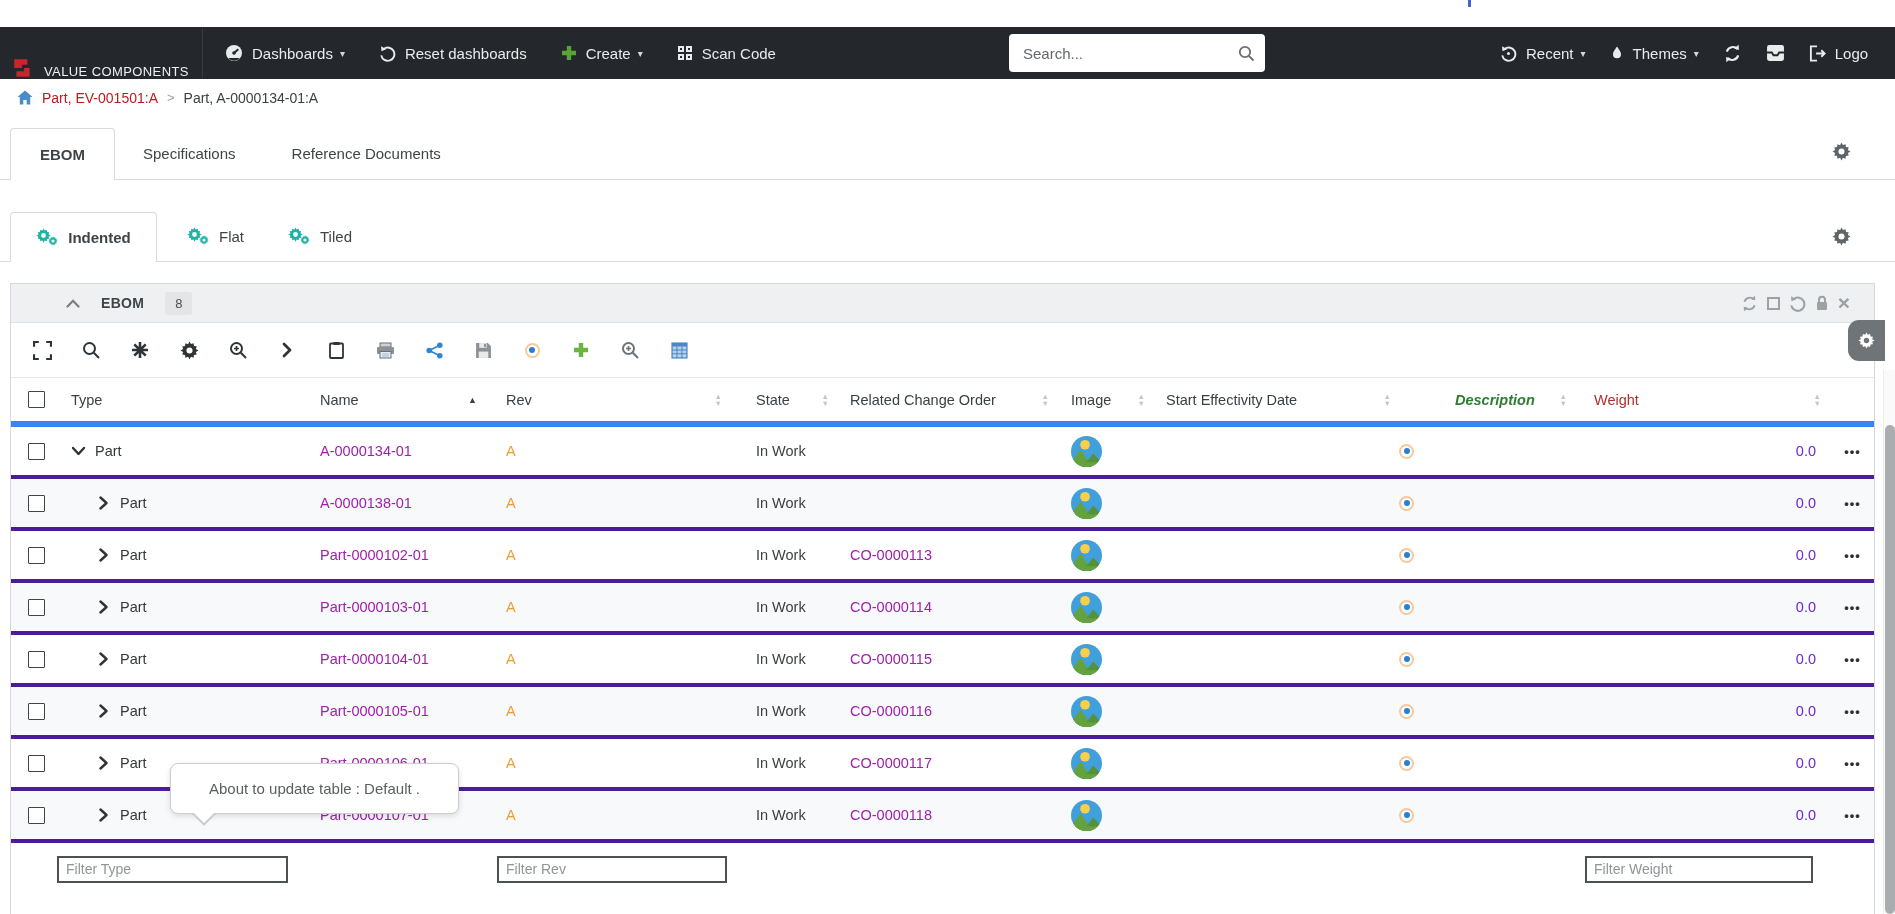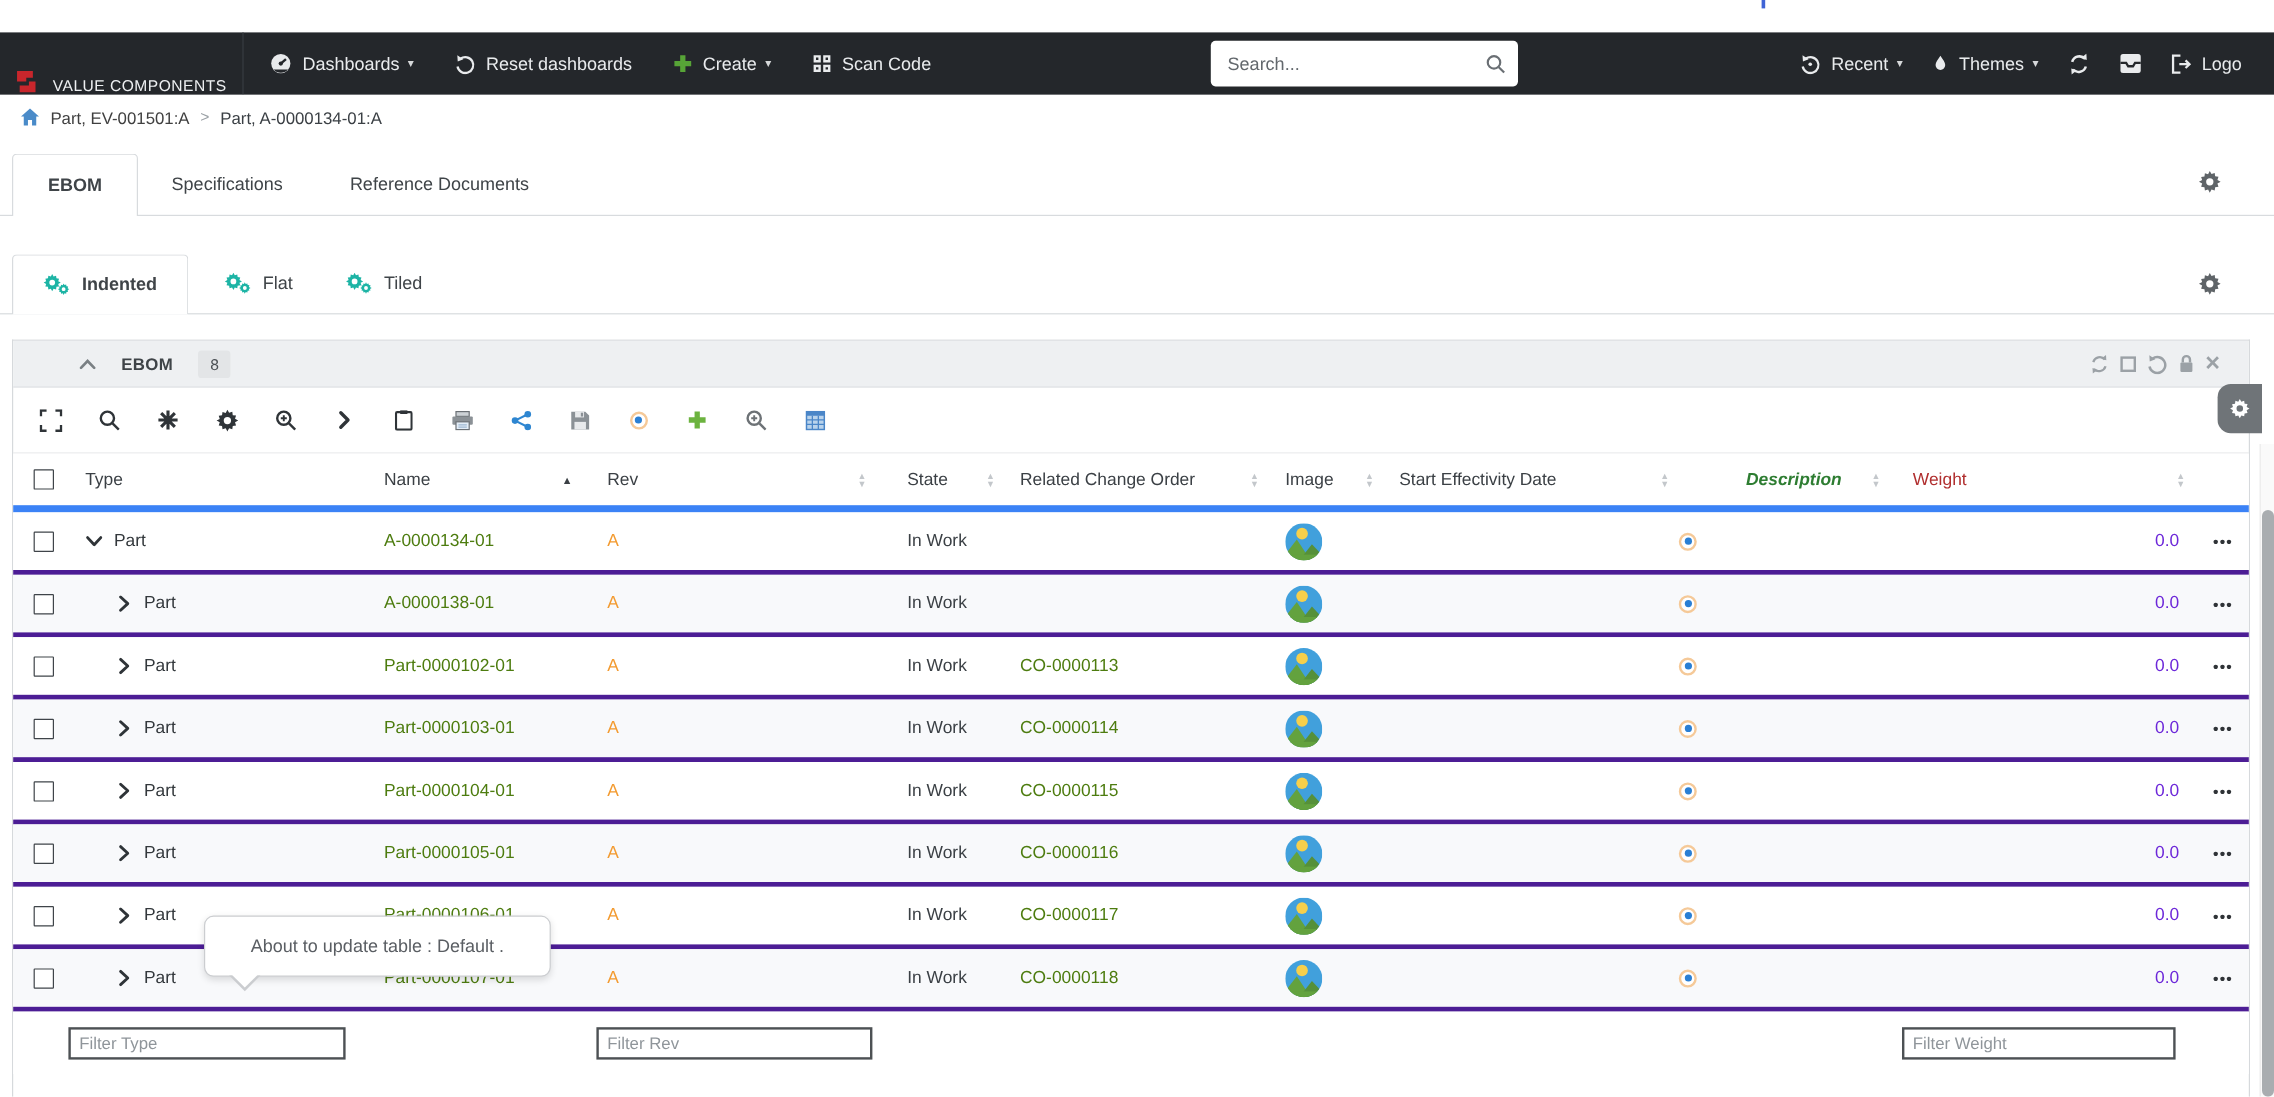--- a/index.html
+++ b/index.html
@@ -22,21 +22,21 @@
   .caret{font-size:10px;color:#d6d8da;margin-left:-2px}
   .search{position:absolute;left:1009px;top:7px;width:256px;height:38px;background:#fff;border-radius:4px;display:flex;align-items:center;padding:0 10px 0 14px}
   .search input{flex:1;border:0;outline:0;font-size:15px;font-family:inherit;color:#333;background:transparent;min-width:0}
   .search input::placeholder{color:#63686d}
   .topbar-right{position:absolute;left:1488px;top:0;height:52px;display:flex;align-items:center}
   .topbar-right .navitem{padding:0 12px}
   .icon-btn{padding:0 12px;display:flex;align-items:center;height:100%;cursor:pointer}
 
   
   .breadcrumb{position:absolute;left:0;top:79px;width:1895px;height:37px;display:flex;align-items:center;padding-left:17px;gap:9px;font-size:14px;background:#fff}
-  .crumb-link{color:#404040;cursor:pointer}
+  .crumb-link{color:#b91c1c;cursor:pointer}
   .crumb-sep{color:#9aa0a5;font-size:13px}
   .crumb-current{color:#3b4045}
 
   
   .tabs{position:absolute;left:0;top:128px;width:1895px;height:52px;border-bottom:1px solid #d8dbde;display:flex;align-items:stretch}
   .tab{display:flex;align-items:center;padding:0 28px;font-size:15px;color:#3f4448;cursor:pointer}
   .tab.active{margin-left:10px;width:105px;justify-content:center;padding:0;background:#fff;border:1px solid #d8dbde;border-bottom:none;border-radius:4px 4px 0 0;font-weight:bold;margin-bottom:-1px}
   .gear-right{position:absolute;right:44px;display:flex;cursor:pointer}
 
   
@@ -89,21 +89,21 @@
   .thead .col-weight .sortpair{margin-left:auto;margin-right:10px}
   .h-desc{color:#2e7d32;font-style:italic;font-weight:bold}
   .h-weight{color:#b02e2e}
 
   .trow{display:flex;height:52px;border-bottom:4px solid #4c1d95;font-size:14.5px;background:#fff}
   .tbody .trow:nth-child(even){background:#f8f9fb}
   .cb{width:17px;height:17px;border:1.5px solid #3f4449;border-radius:1px;background:#fff;cursor:pointer;flex:0 0 auto}
   .chev{width:15px;display:flex;justify-content:center;margin-right:9px;cursor:pointer;flex:0 0 auto}
   .trow.expanded .chev svg{transform:rotate(90deg)}
   .trow.lvl1 .chev{margin-left:25px}
-  .link{color:#4d7c0f;cursor:pointer}
+  .link{color:#a21caf;cursor:pointer}
   .rev{color:#f39b31}
   .statev{color:#3b4045}
   .wval{color:#6d28d9}
   .more{letter-spacing:1px;font-weight:bold;font-size:13px;color:#2f3337;cursor:pointer}
   .imgwrap{display:flex;cursor:pointer}
   .radio{width:15px;height:15px;border-radius:50%;border:2px solid #f5c998;background:#fff;position:relative;display:inline-block;cursor:pointer;flex:0 0 auto}
   .radio::after{content:"";position:absolute;left:2.5px;top:2.5px;width:6px;height:6px;background:#2a7fd4;border-radius:50%}
 
   
   .frow{display:flex;height:52px;align-items:center;background:#fff}

